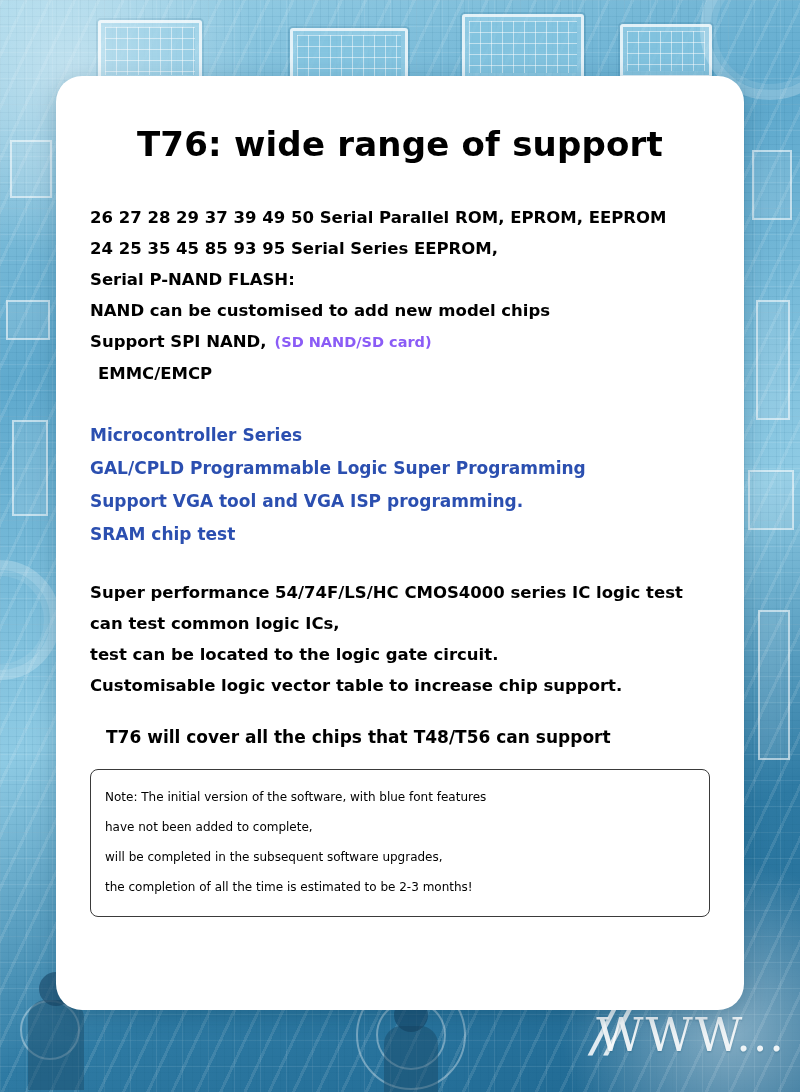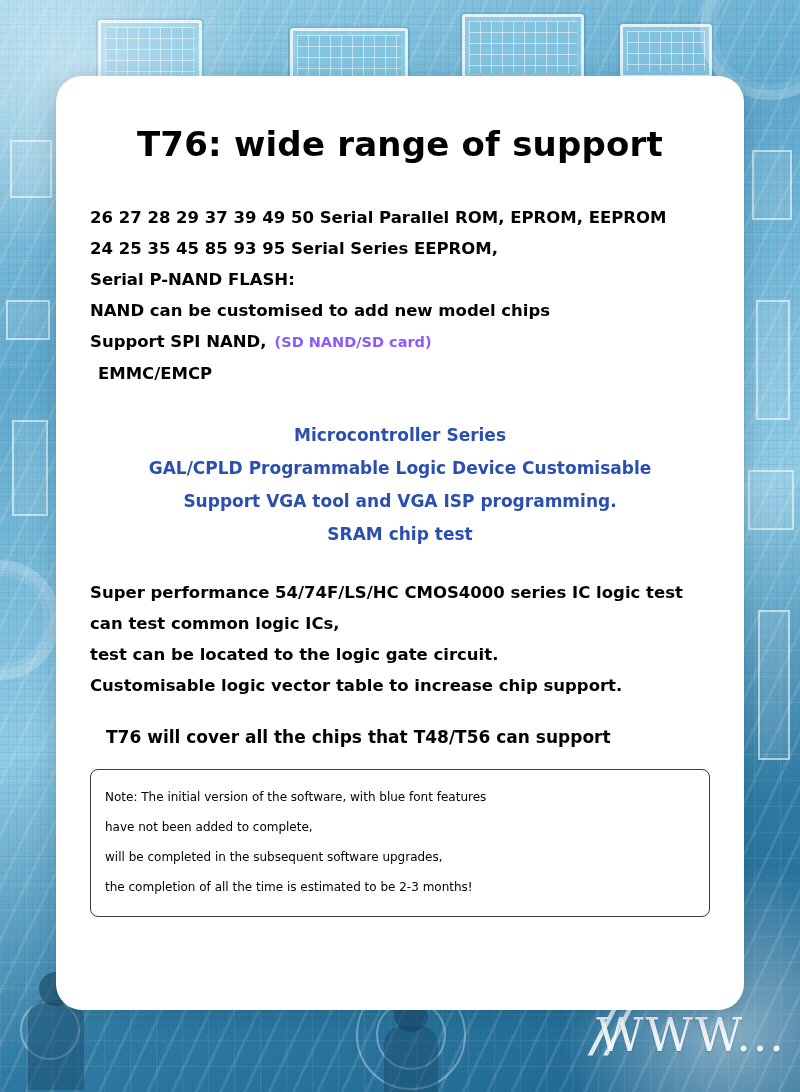--- a/index.html
+++ b/index.html
@@ -161,21 +161,21 @@
     line-height: 33px;
   }
   .inline-blue {
     color: #8b5cf6;
     font-size: 14.5px;
     font-weight: bold;
     margin-left: 8px;
   }
   .indent1 { padding-left: 8px; }
 
-  .block-blue { margin-top: 30px; text-align: center; }
+  .block-blue { margin-top: 30px; }
   .block-plain { margin-top: 26px; }
   .block-cover { margin-top: 26px; }
 
   .cover-line {
     font-size: 17px;
     font-weight: bold;
     color: #000;
     padding-left: 16px;
   }
 
@@ -245,21 +245,21 @@
       <div class="line">Serial P-NAND FLASH:</div>
       <div class="line">NAND can be customised to add new model chips</div>
       <div class="line">
         <span>Support SPI NAND,</span><span class="inline-blue">(SD NAND/SD card)</span>
       </div>
       <div class="line indent1">EMMC/EMCP</div>
     </div>
 
     <div class="block-blue">
       <div class="line blue">Microcontroller Series</div>
-      <div class="line blue">GAL/CPLD Programmable Logic Device Customisable</div>
+      <div class="line blue">GAL/CPLD Programmable Logic Super Programming</div>
       <div class="line blue">Support VGA tool and VGA ISP programming.</div>
       <div class="line blue">SRAM chip test</div>
     </div>
 
     <div class="block-plain">
       <div class="line">Super performance 54/74F/LS/HC CMOS4000 series IC logic test</div>
       <div class="line">can test common logic ICs,</div>
       <div class="line">test can be located to the logic gate circuit.</div>
       <div class="line">Customisable logic vector table to increase chip support.</div>
     </div>

